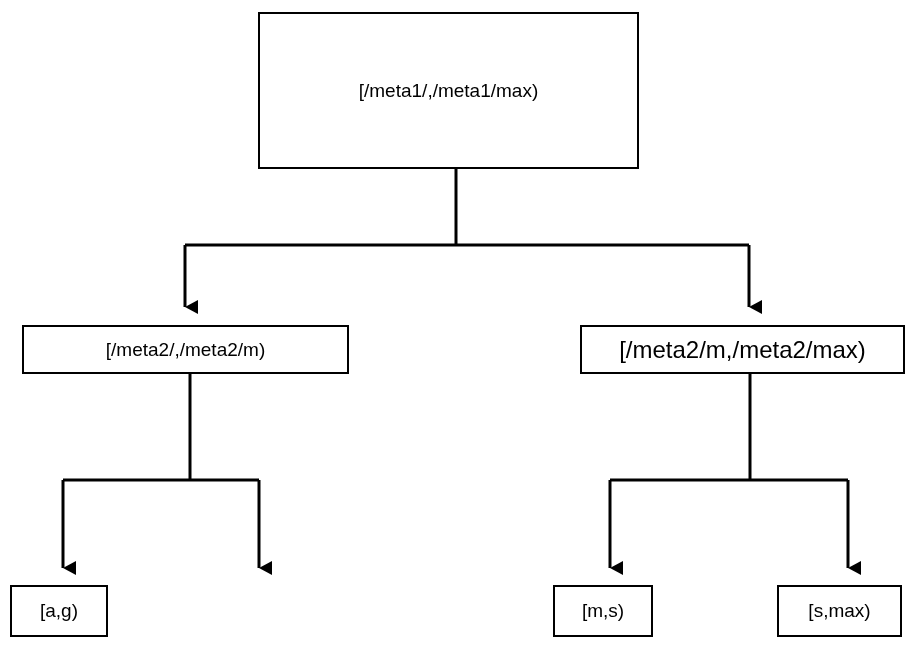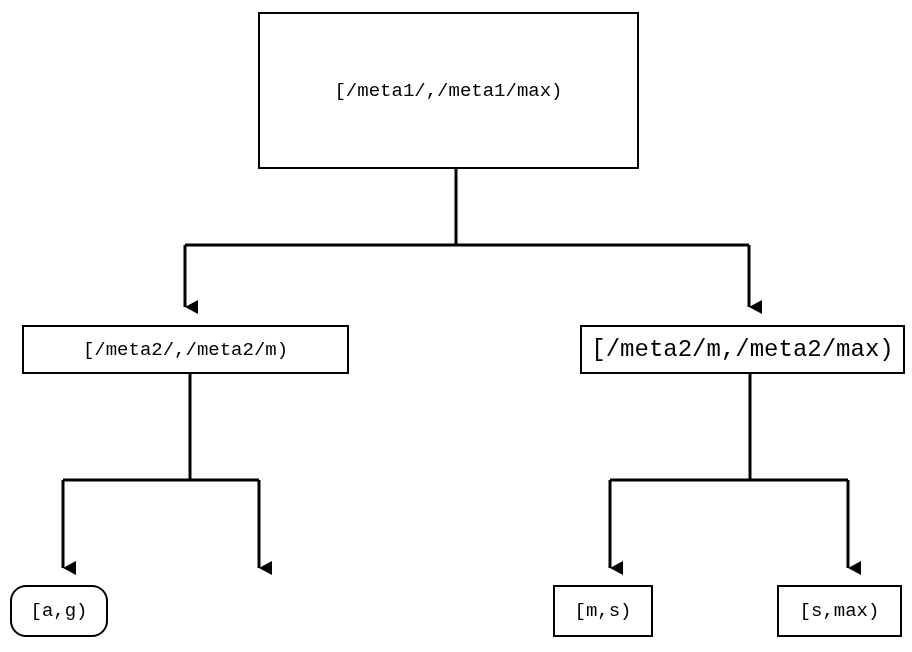--- a/index.html
+++ b/index.html
@@ -6,39 +6,39 @@
     margin: 0;
     padding: 0;
     background: #ffffff;
   }
   #canvas {
     position: relative;
     width: 912px;
     height: 652px;
     background: #ffffff;
     overflow: hidden;
-    font-family: Liberation Mono, monospace;
+    font-family: Liberation Sans, sans-serif;
   }
   .node {
     position: absolute;
     box-sizing: border-box;
     border: 2px solid #000000;
     background: #ffffff;
     display: flex;
     align-items: center;
     justify-content: center;
     color: #000000;
     letter-spacing: 0px;
     white-space: nowrap;
   }
   .node-root   { left: 258px; top: 12px;  width: 381px; height: 157px; font-size: 19px; }
   .node-mid-l  { left: 22px;  top: 325px; width: 327px; height: 49px;  font-size: 19px; }
   .node-mid-r  { left: 580px; top: 325px; width: 325px; height: 49px;  font-size: 24px; }
   .node-leaf   { top: 585px; height: 52px; font-size: 19px; }
-  .leaf-ag     { left: 10px;  width: 98px; border-radius: 16px; }
+  .leaf-ag     { left: 10px;  width: 98px; }
   .leaf-gm     { left: 207px; width: 98px; }
   .leaf-ms     { left: 553px; width: 100px; }
   .leaf-smax   { left: 777px; width: 125px; text-align: right; }
 
   .edge-layer {
     position: absolute;
     left: 0;
     top: 0;
     width: 912px;
     height: 652px;

